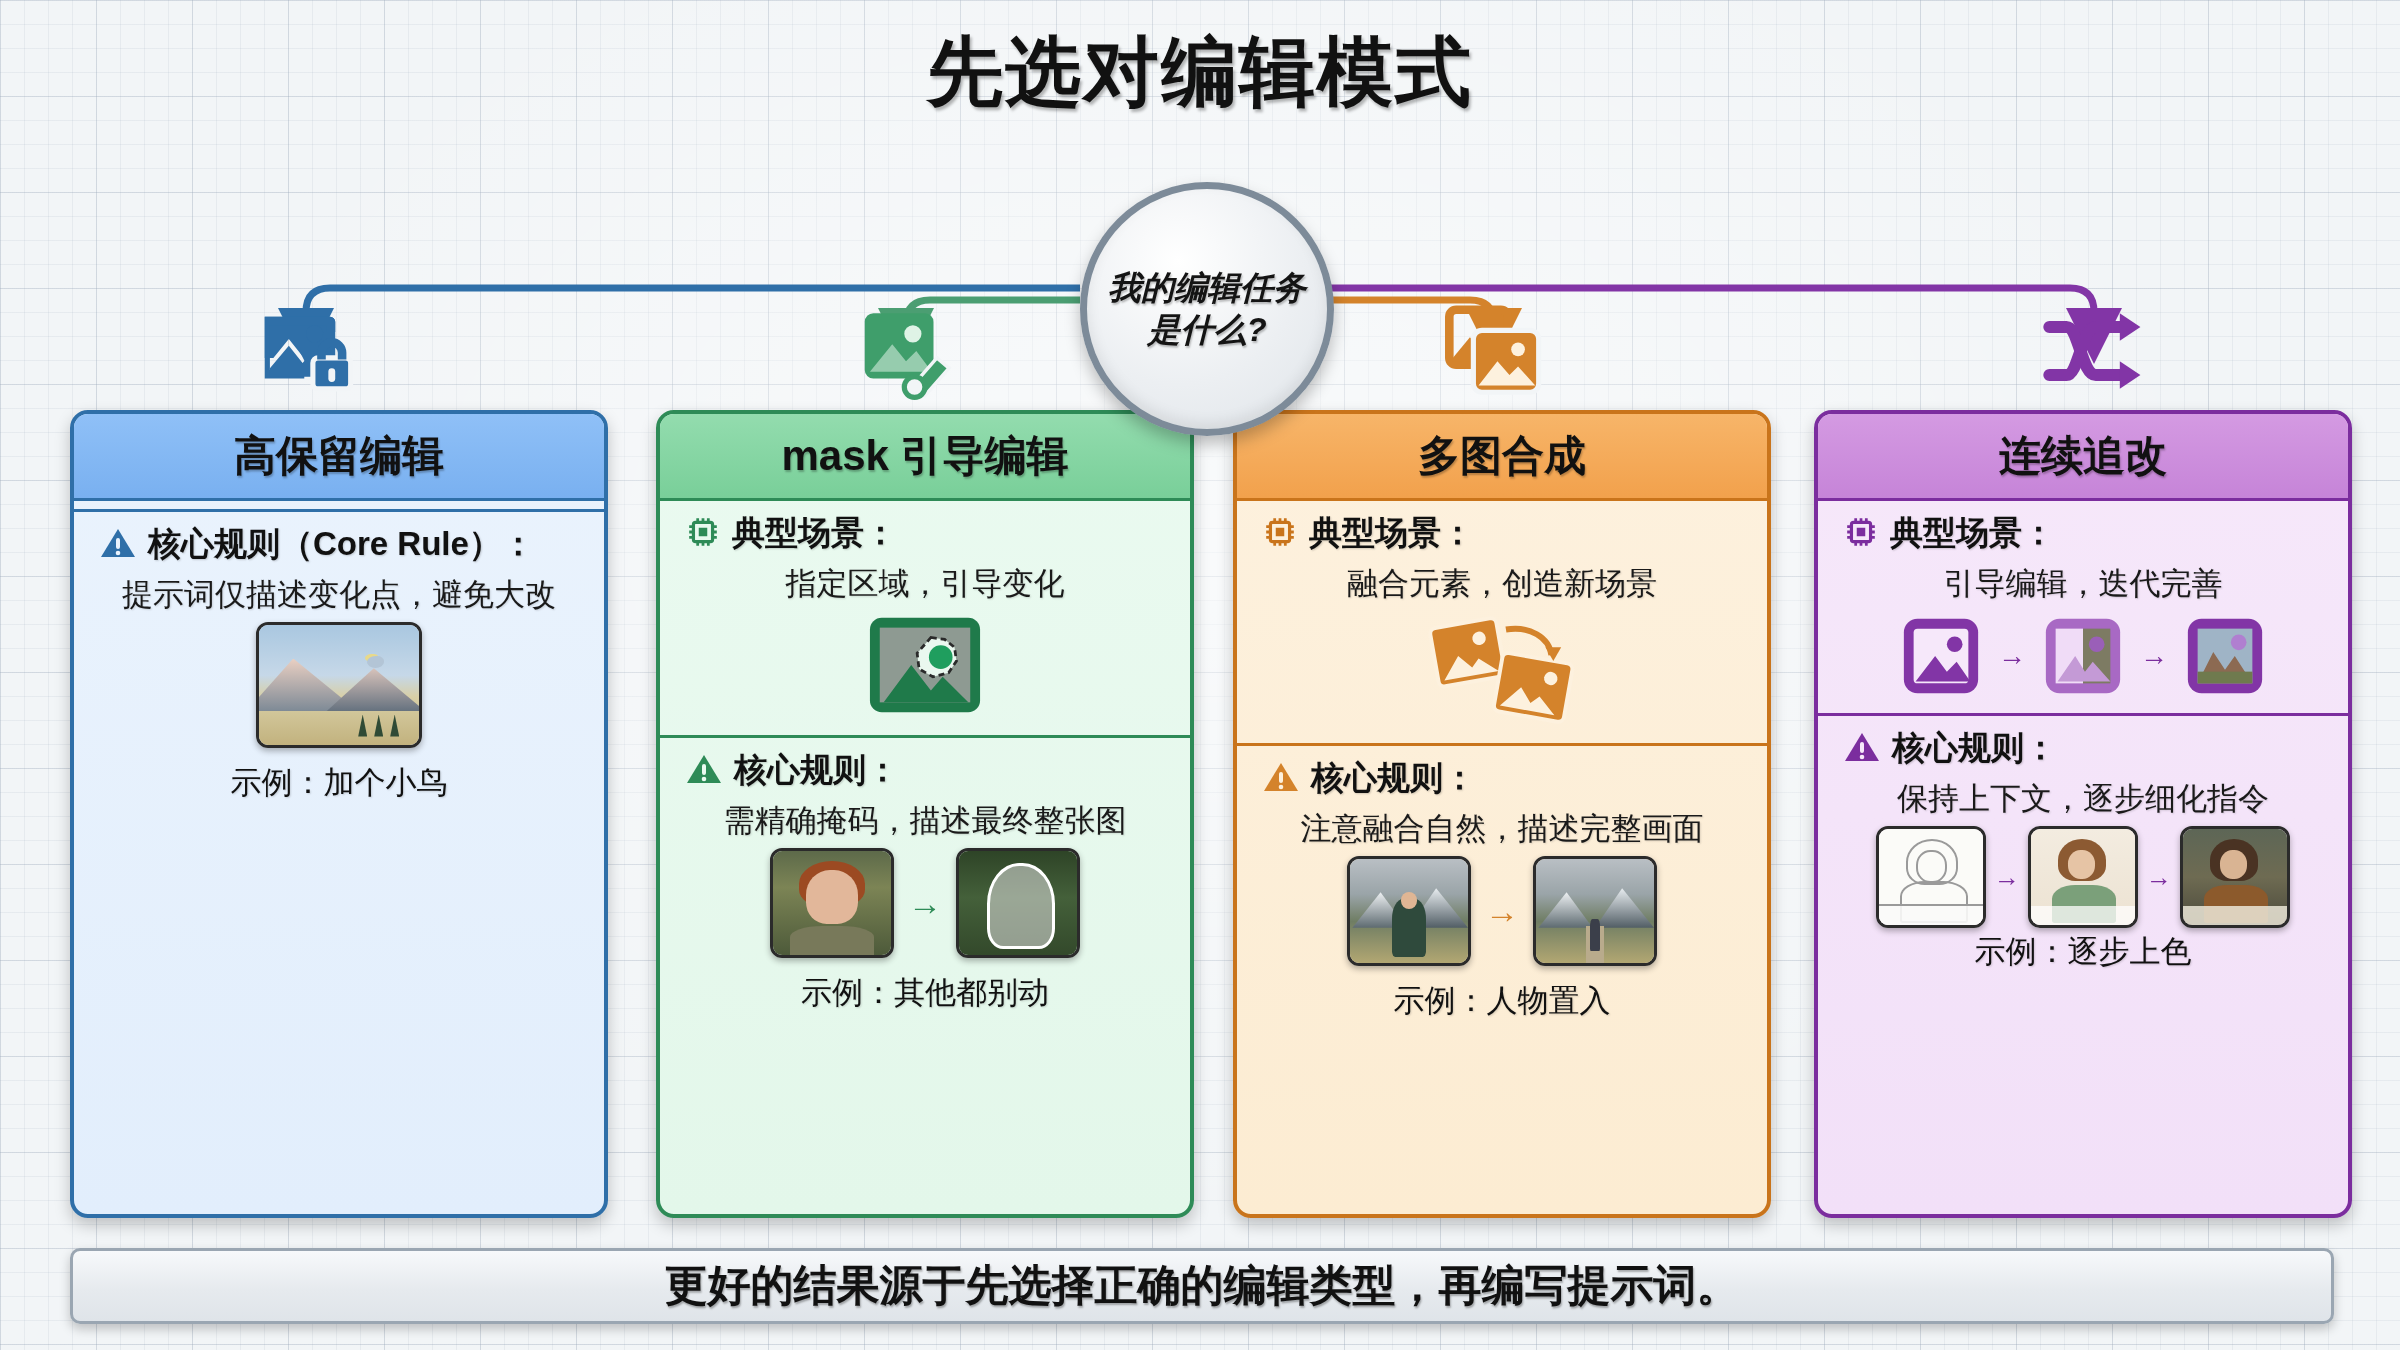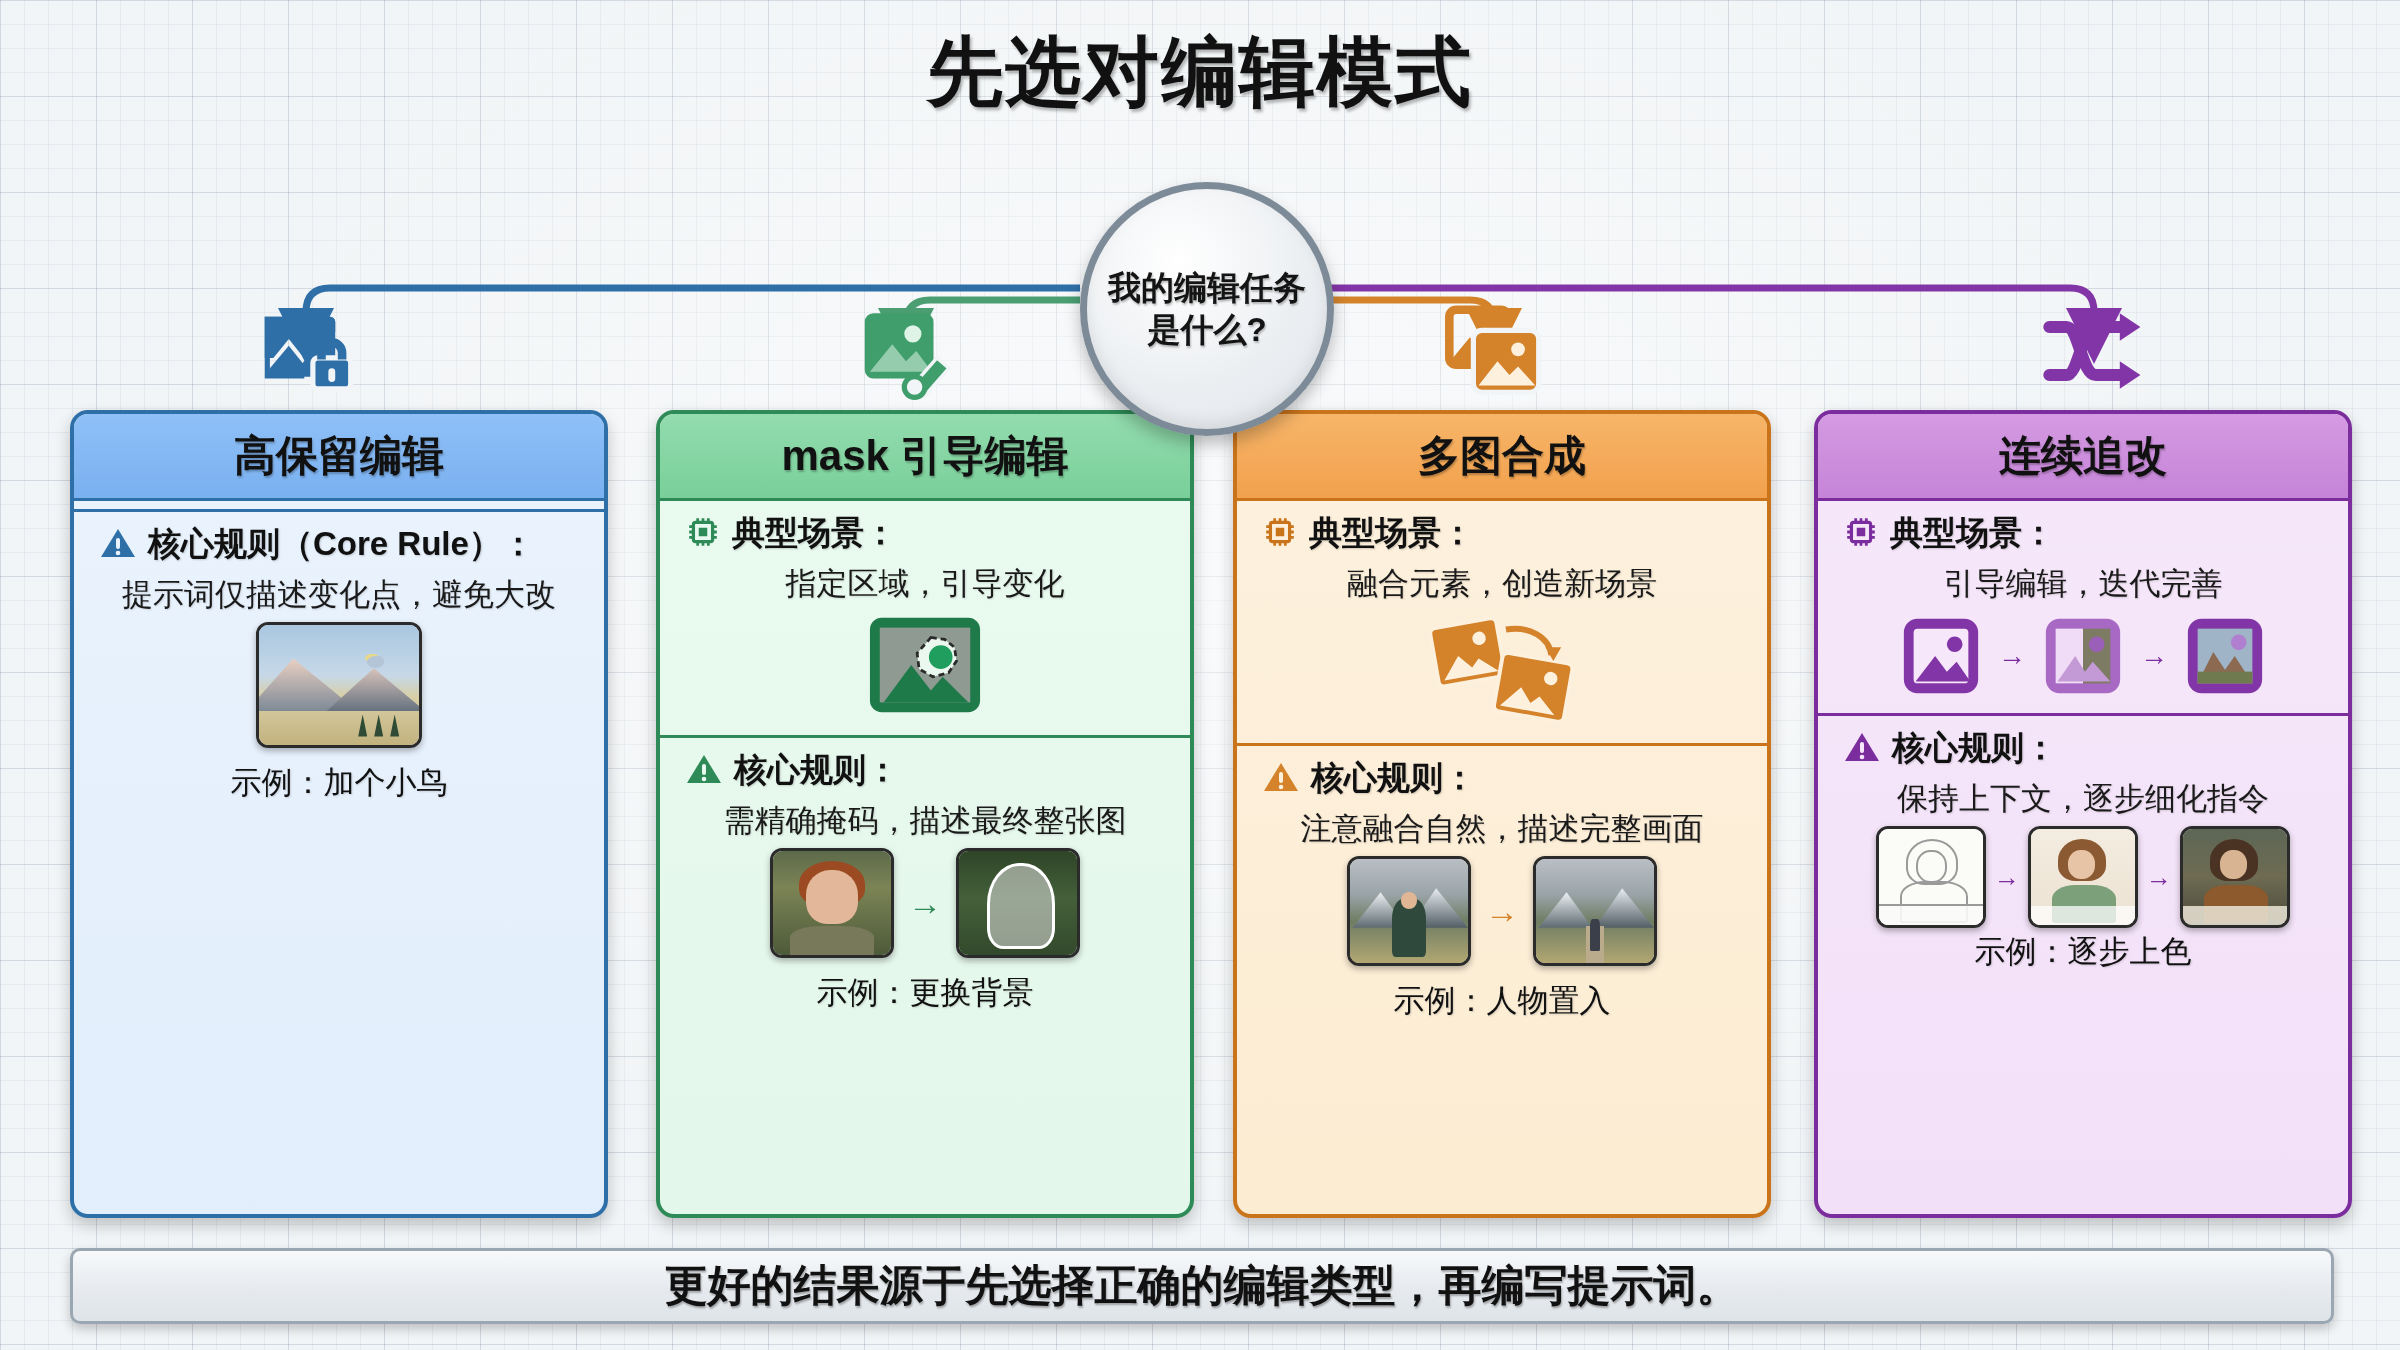--- a/index.html
+++ b/index.html
@@ -40,20 +40,21 @@
 
   
   .hub{
     position:absolute;left:1080px;top:182px;width:240px;height:240px;
     border-radius:50%;
     background:radial-gradient(circle at 38% 30%, #ffffff 0%, #eceff2 55%, #dfe4e9 100%);
     border:7px solid #7d8b99;
     box-shadow:0 8px 16px rgba(0,0,0,.25), inset 0 -6px 14px rgba(0,0,0,.08);
     display:flex;flex-direction:column;align-items:center;justify-content:center;
     z-index:6;
+    font-style:italic;
   }
   .hub-line{
     font-size:33px;font-weight:bold;color:#141414;line-height:1.28;
     text-shadow:1px 2px 2px rgba(0,0,0,.25);
     white-space:nowrap;
   }
 
   
   .card{
     position:absolute;top:410px;width:530px;height:800px;
@@ -345,21 +346,21 @@
           <div class="hair-a"></div>
           <div class="head-a"></div>
           <div class="body-a"></div>
       </div>
       <span class="arrowglyph" style="color:#2e8b57;">→</span>
       <div class="thumb">
         <div class="forest"></div>
           <div class="silho"></div>
       </div>
     </div>
-    <div class="example-cap" style="margin-top:14px;">示例：更换背景</div>
+    <div class="example-cap" style="margin-top:14px;">示例：其他都别动</div>
   </div>
 </div>
 
 <div class="card c-orange" style="left:1233px;">
   <div class="hdr">多图合成</div>
   <div class="divider"></div>
   <div class="sec">
     <div class="sec-head">
       <span>
         <svg width="34" height="34" viewBox="0 0 32 32">

